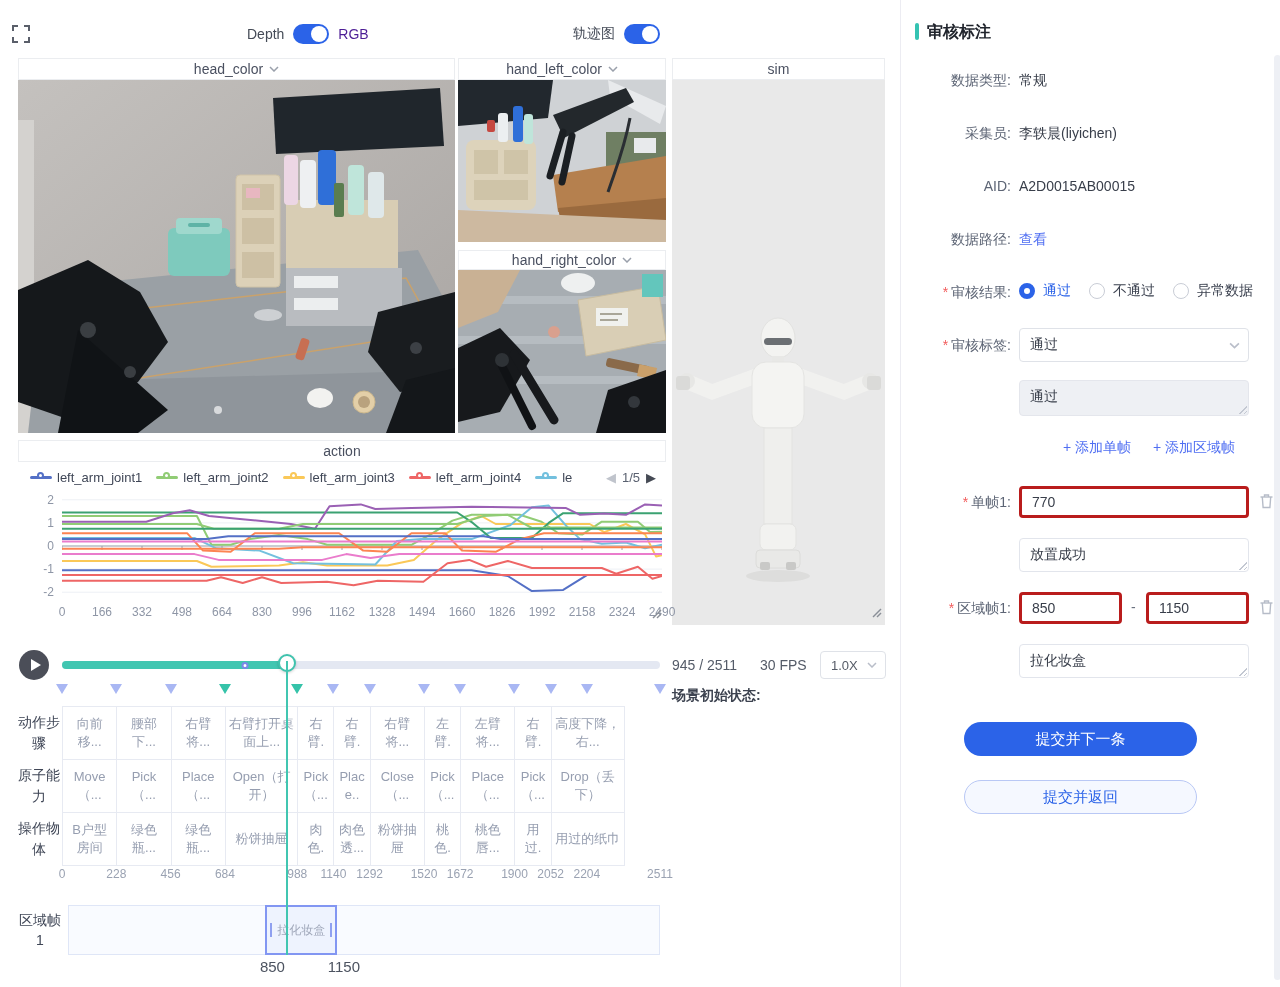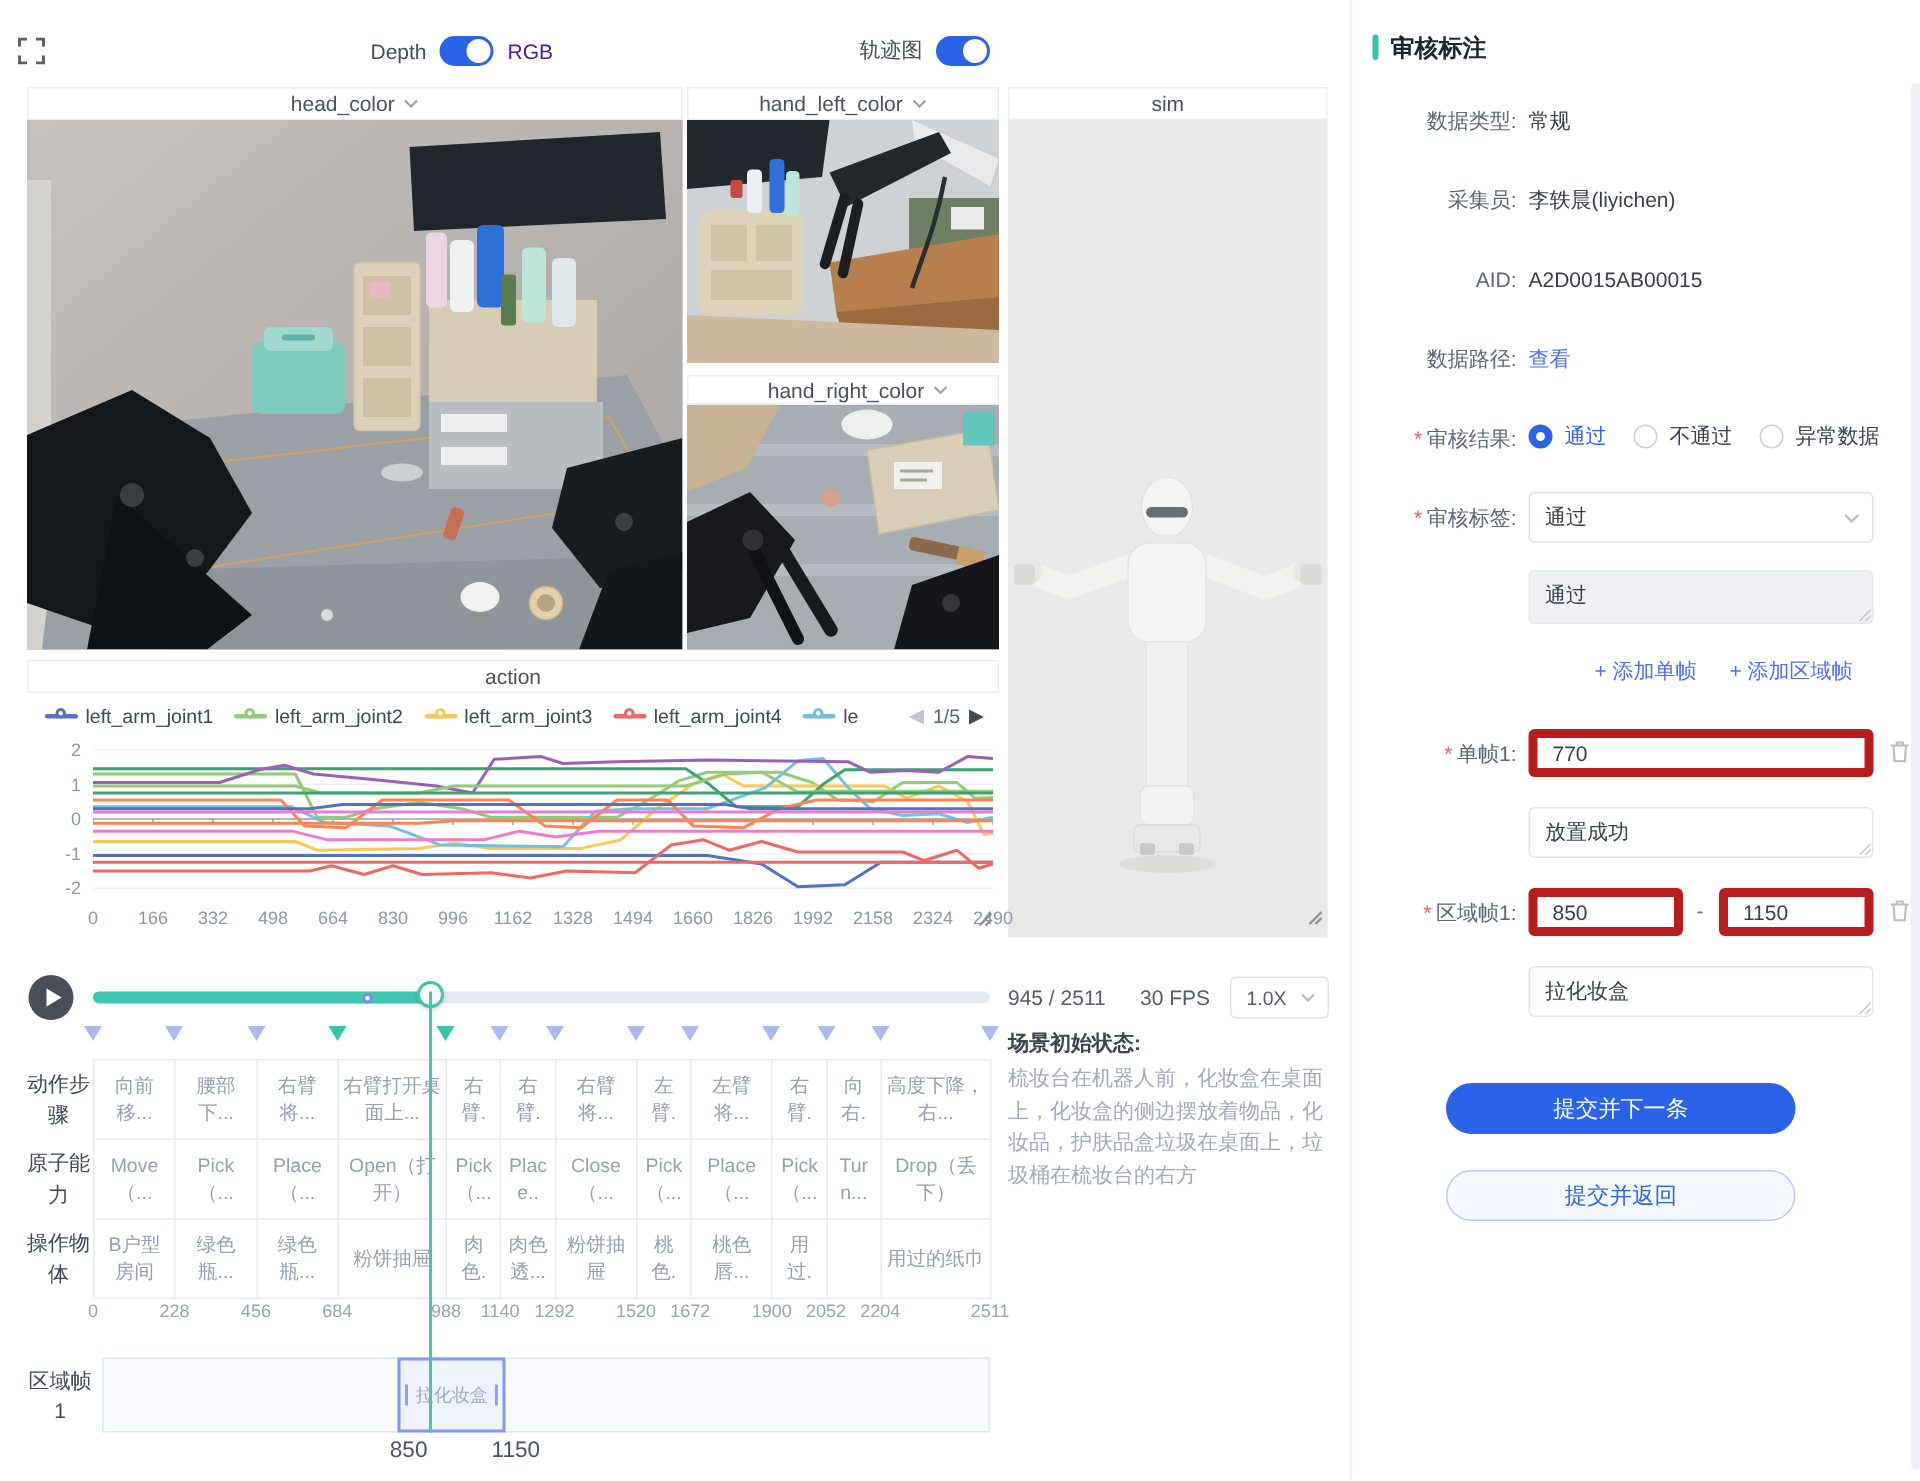--- a/index.html
+++ b/index.html
@@ -47,21 +47,21 @@
   .seg-handle { position:absolute; top:50%; transform:translateY(-50%); width:2px; height:14px; background:#8fa0f0; }
 
   
   #right-panel { left:900px; top:0; width:380px; height:987px; border-left:1px solid #ececf2; background:#fff; }
   .rp-label { position:absolute; width:110px; text-align:right; font-size:14px; color:#5d6575; }
   .rp-value { position:absolute; font-size:14px; color:#383e4a; }
   .star { color:#f25c5c; margin-right:3px; }
   .link { color:#4f6ef2; cursor:pointer; font-size:14px; }
   .radio { width:16px; height:16px; border-radius:50%; border:1px solid #c9cdd6; background:#fff; display:inline-block; flex:none; cursor:pointer; }
   .radio.on { border:5px solid #2b63e8; }
-  .inp { border:6px solid #b91c1c; border-radius:4px; background:#fff; font-size:14px; color:#383e4a; padding:0 10px; font-family:inherit; outline:none; }
+  .inp { border:3px solid #b91c1c; border-radius:4px; background:#fff; font-size:14px; color:#383e4a; padding:0 10px; font-family:inherit; outline:none; }
   .resize-corner { position:absolute; width:9px; height:9px; background:
       linear-gradient(135deg, transparent 0 55%, #c3c8d2 55% 63%, transparent 63% 78%, #c3c8d2 78% 86%, transparent 86%); }
   .pill { border-radius:17px; height:34px; display:flex; align-items:center; justify-content:center; font-size:15px; cursor:pointer; }
   .trash-btn { cursor:pointer; }
 </style>
 </head>
 <body>
 
 <div id="app">
 
@@ -392,21 +392,20 @@
       <div class="tri-mark" style="left: 423.991px; top: 684px; border-top-color: rgb(169, 183, 243);"></div>
       <div class="tri-mark" style="left: 460.19px; top: 684px; border-top-color: rgb(169, 183, 243);"></div>
       <div class="tri-mark" style="left: 514.489px; top: 684px; border-top-color: rgb(169, 183, 243);"></div>
       <div class="tri-mark" style="left: 550.688px; top: 684px; border-top-color: rgb(169, 183, 243);"></div>
       <div class="tri-mark" style="left: 586.887px; top: 684px; border-top-color: rgb(169, 183, 243);"></div>
       <div class="tri-mark" style="left: 660px; top: 684px; border-top-color: rgb(169, 183, 243);"></div>
     </div>
 
   <div class="abs" style="left:672px;top:687px;width:216px;">
     <div style="font-size:14px;font-weight:bold;color:#3d4350;margin-bottom:3px;">场景初始状态:</div>
-    <div style="font-size:14px;color:#a2a9bb;line-height:1.55;">梳妆台在机器人前，化妆盒在桌面上，化妆盒的侧边摆放着物品，化妆品，护肤品盒垃圾在桌面上，垃圾桶在梳妆台的右方</div>
   </div>
 
   <div class="abs" id="row-labels" style="left:18px;top:706px;width:42px;">
       <div class="row-label">动作步骤</div>
       <div class="row-label">原子能力</div>
       <div class="row-label">操作物体</div>
     </div>
   <div class="abs" id="step-table" style="left:62px;top:706px;">
       <div class="st-col" style="width: 54.2987px;">
         <div class="st-cell">向前移...</div>
@@ -450,25 +449,20 @@
       </div>
       <div class="st-col" style="width: 54.2987px;">
         <div class="st-cell">左臂将...</div>
         <div class="st-cell">Place（...</div>
         <div class="st-cell">桃色唇...</div>
       </div>
       <div class="st-col" style="width: 36.1991px;">
         <div class="st-cell">右臂.</div>
         <div class="st-cell">Pick（...</div>
         <div class="st-cell">用过.</div>
-      </div>
-      <div class="st-col" style="width: 36.1991px;">
-        <div class="st-cell">向右.</div>
-        <div class="st-cell">Turn...</div>
-        <div class="st-cell"></div>
       </div>
       <div class="st-col" style="width: 73.1127px;">
         <div class="st-cell">高度下降，右...</div>
         <div class="st-cell">Drop（丢下）</div>
         <div class="st-cell">用过的纸巾</div>
       </div>
     </div>
   <div id="frame-axis">
       <div class="abs tick-lab" style="left: 62px; top: 867px;">0</div>
       <div class="abs tick-lab" style="left: 116.299px; top: 867px;">228</div>

